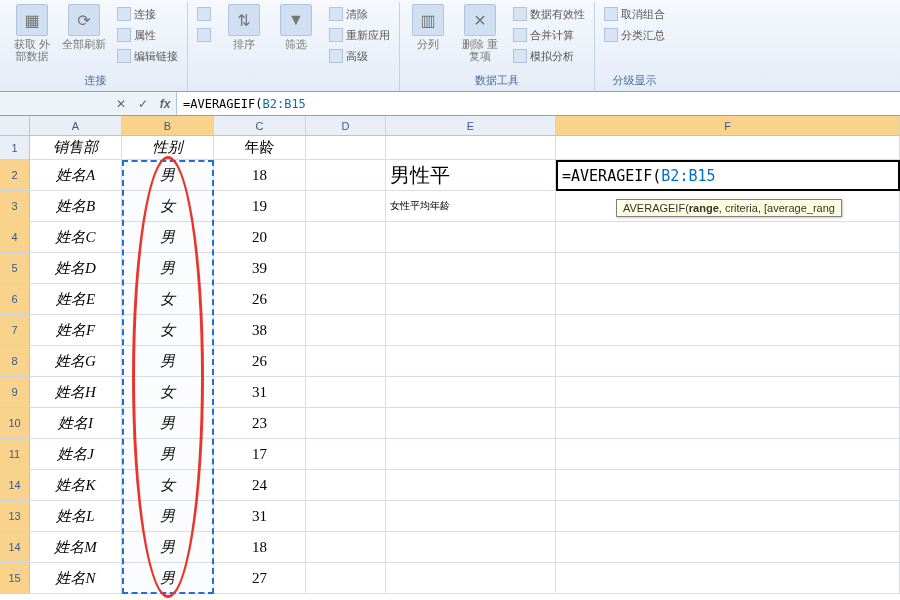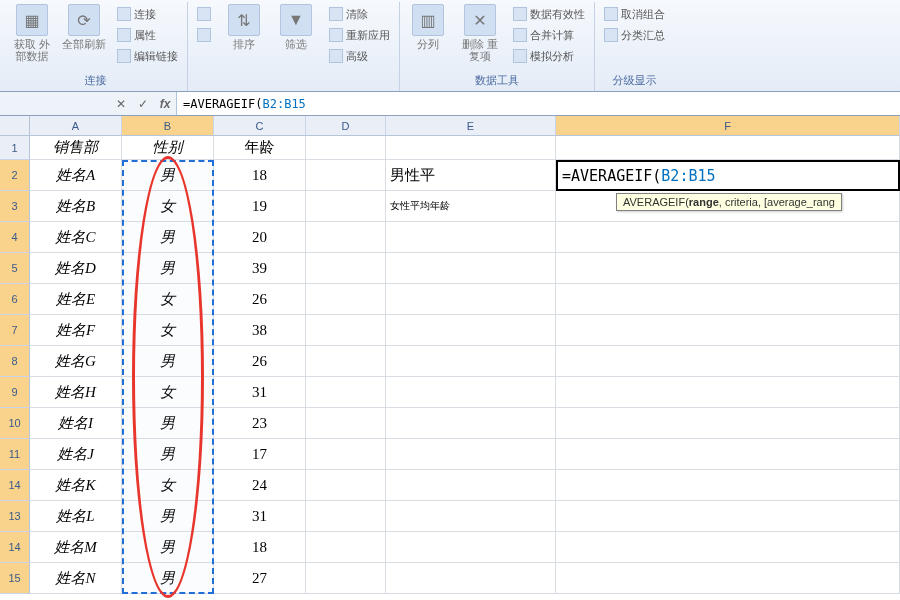--- a/index.html
+++ b/index.html
@@ -233,21 +233,21 @@
   <div class="cell w-d"></div>
   <div class="cell w-e"></div>
   <div class="cell w-f"></div>
 </div>
 
       <div class="crow h-row">
     <div class="cell c-a w-a">姓名A</div>
     <div class="cell c-b w-b">男</div>
     <div class="cell c-c w-c">18</div>
     <div class="cell w-d"></div>
-    <div class="cell w-e" style="font-size:15px">男性平</div>
+    <div class="cell w-e" style="font-size:20px">男性平</div>
     <div class="cell w-f"></div>
   </div>
         <div class="crow h-row">
     <div class="cell c-a w-a">姓名B</div>
     <div class="cell c-b w-b">女</div>
     <div class="cell c-c w-c">19</div>
     <div class="cell w-d"></div>
     <div class="cell w-e" style="font-size:10px">女性平均年龄</div>
     <div class="cell w-f"></div>
   </div>
@@ -346,16 +346,16 @@
     <div class="cell w-d"></div>
     <div class="cell w-e" style="font-size:15px"></div>
     <div class="cell w-f"></div>
   </div>
         <div class="marquee" id="marquee" style="left: 92px; top: 24px; width: 92px; height: 434px;"></div>
       <div class="ellipse" id="ellipse" style="left: 102px; top: 20px; width: 72px; height: 442px;"></div>
       <div class="editcell" id="editcell" style="left: 526px; top: 24px; width: 344px; height: 31px;">
         <span>=AVERAGEIF(</span>
           <span class="ref">B2:B15</span>
       </div>
-      <div class="tip" id="tip" style="left: 586px; top: 57px;">AVERAGEIF(<b>range</b>, criteria, [average_rang</div>
+      <div class="tip" id="tip" style="left: 586px; top: 63px;">AVERAGEIF(<b>range</b>, criteria, [average_rang</div>
     </div>
   </div>
 </div>
 
 </body></html>

